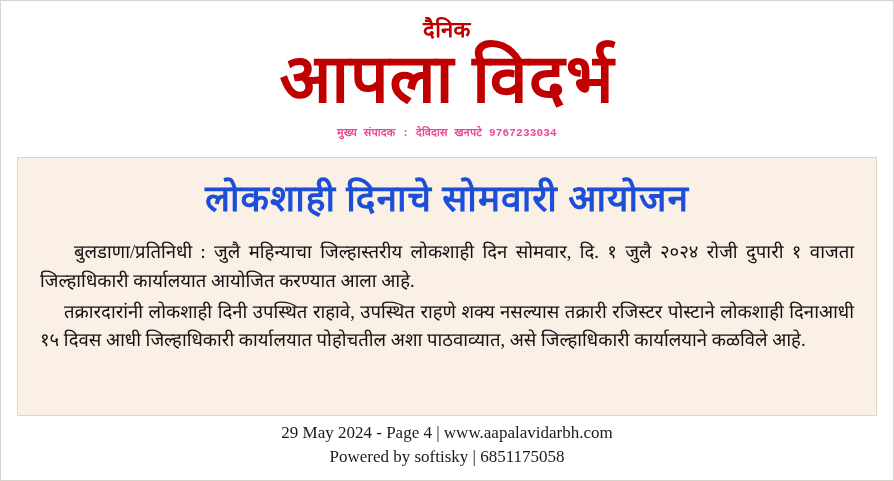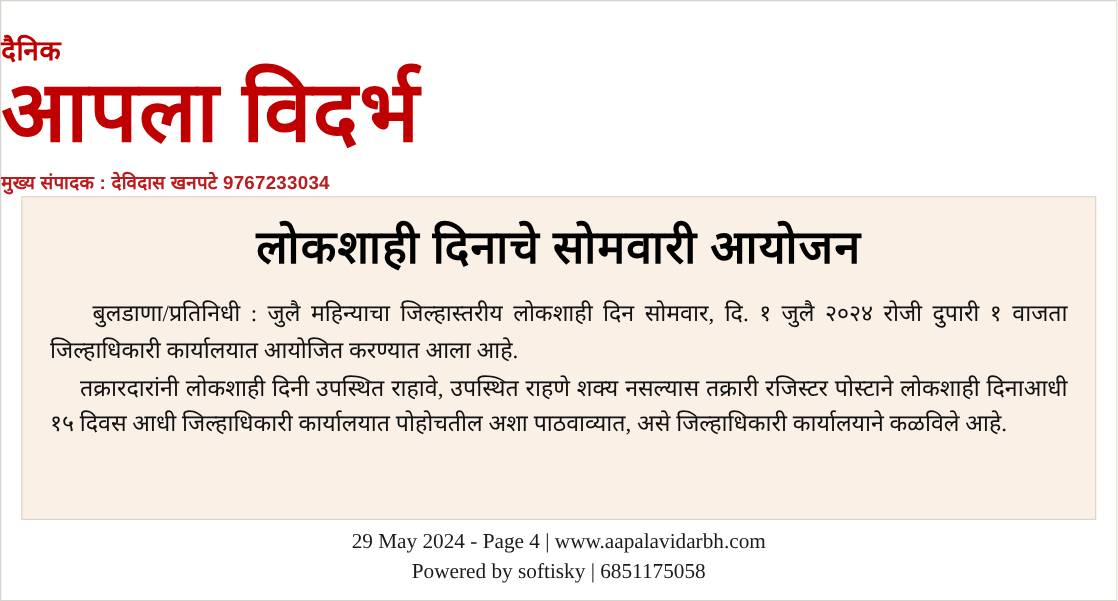--- a/index.html
+++ b/index.html
@@ -17,65 +17,66 @@
     position: relative;
     width: 894px;
     height: 481px;
     background: #ffffff;
     box-sizing: border-box;
     border: 1px solid #d8d4cc;
   }
 
   
   .masthead {
-    padding-top: 28px;
+    padding-top: 17px;
+    text-align: center;
   }
   .masthead-kicker {
     font-family: "Liberation Serif", serif;
     font-size: 22px;
     font-weight: bold;
     color: #c00000;
     letter-spacing: 0.5px;
     line-height: 1.1;
   }
   .masthead-title {
     font-family: "Liberation Serif", serif;
     font-size: 68px;
     font-weight: bold;
     color: #c00000;
     line-height: 1.05;
     margin-top: 2px;
     letter-spacing: 1px;
   }
   .masthead-editor {
-    font-family: Liberation Sans, sans-serif;
-    font-size: 15px;
+    font-family: Liberation Mono, monospace;
+    font-size: 11px;
     font-weight: bold;
-    color: #b91c1c;
+    color: #ec4899;
     margin-top: 8px;
     letter-spacing: 0.2px;
   }
 
   
   .clipping {
     position: absolute;
     left: 16px;
     right: 16px;
     top: 156px;
     bottom: 64px;
     background: #faf0e6;
     border: 1px solid #e0d6c8;
     box-sizing: border-box;
     padding: 14px 22px 10px 22px;
   }
   .headline {
     font-family: "Liberation Serif", serif;
     font-size: 37px;
     font-weight: bold;
-    color: #000000;
+    color: #1d4ed8;
     text-align: center;
     line-height: 1.25;
     letter-spacing: 1px;
     margin-top: 4px;
     margin-bottom: 16px;
   }
   .body-text {
     font-family: "Liberation Serif", serif;
     font-size: 18.5px;
     color: #111111;

